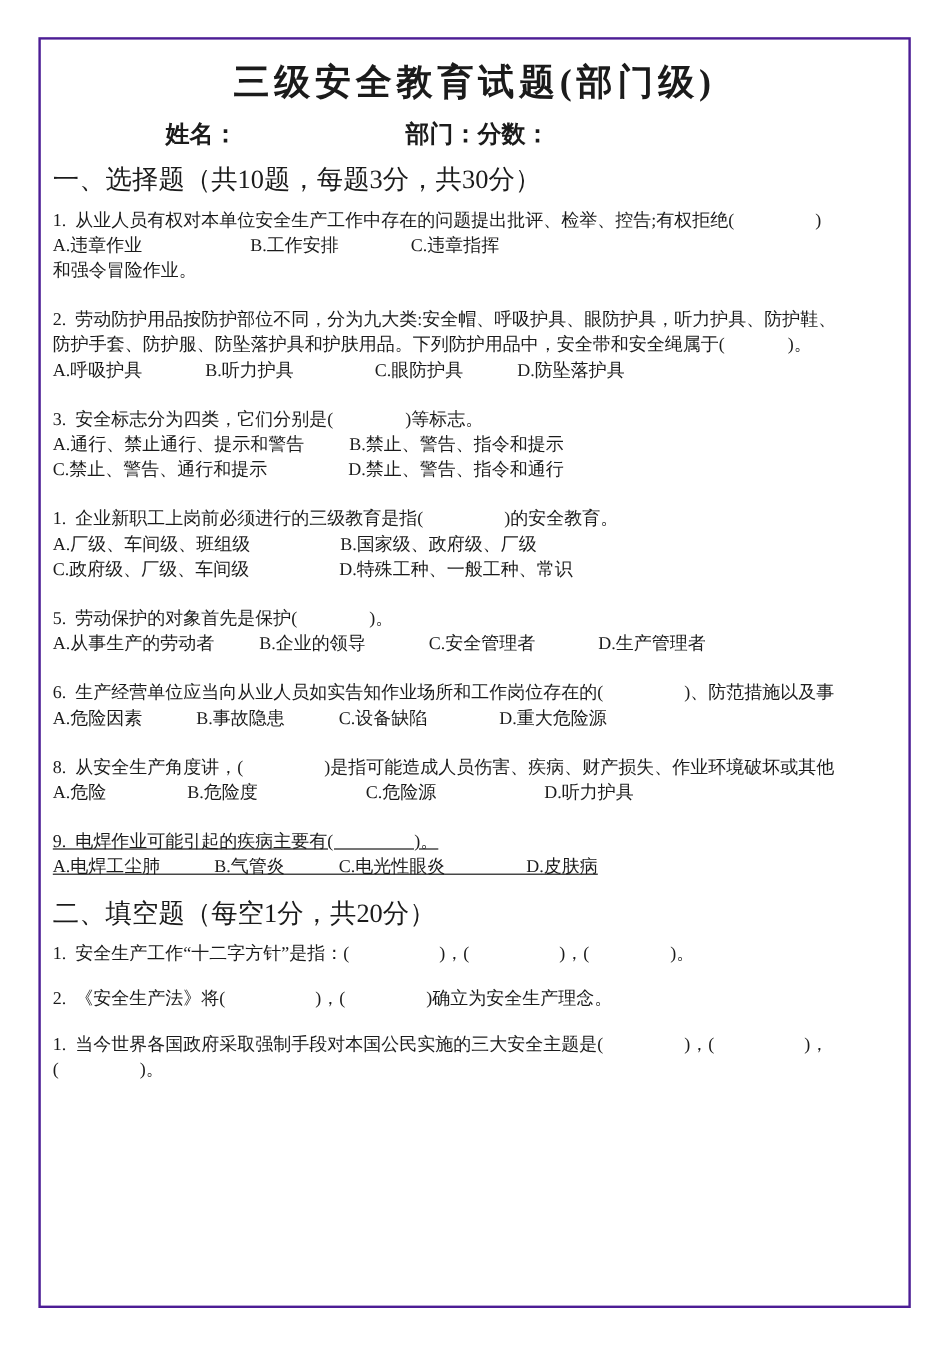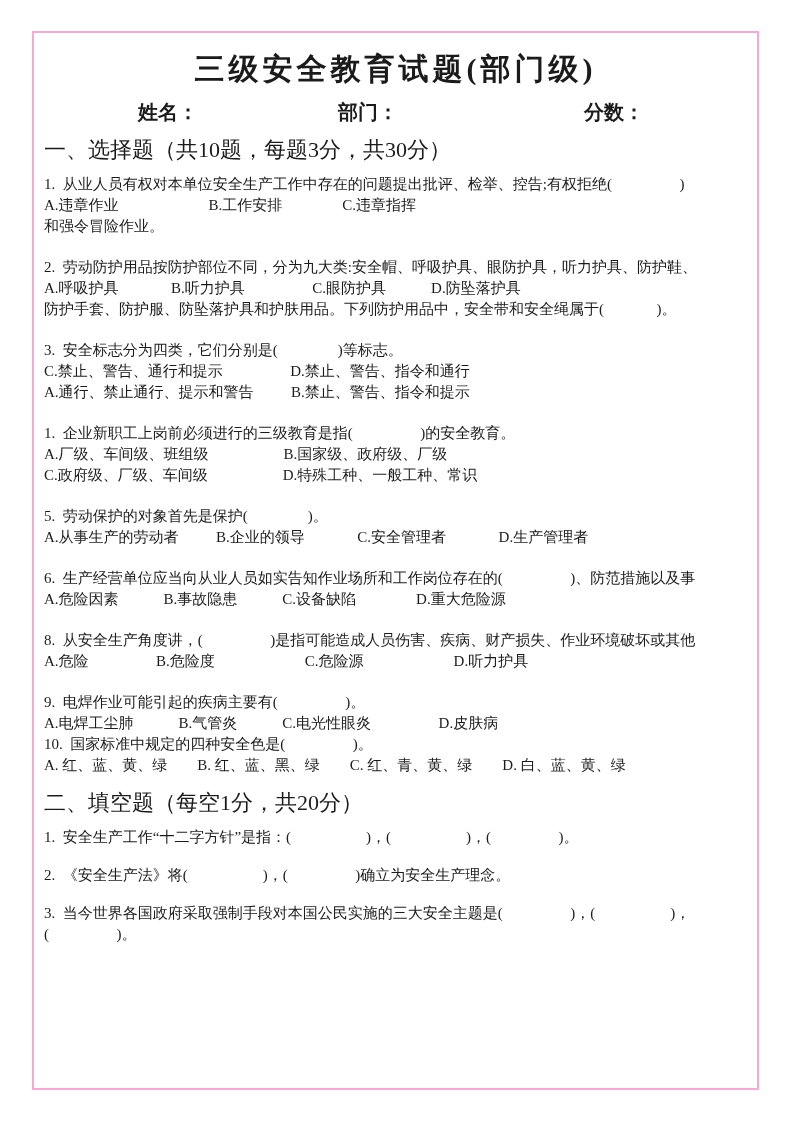--- a/index.html
+++ b/index.html
@@ -7,21 +7,21 @@
     width: 793px; height: 1122px;
     background: #ffffff;
     position: relative;
     font-family: "Liberation Serif", "DejaVu Serif", serif;
     color: #1b1b1b;
   }
   .frame {
     position: absolute;
     left: 32px; top: 31px;
     width: 727px; height: 1059px;
-    border: 2px solid #f9a8d4;
+    border: 2px solid #4c1d95;
     box-sizing: border-box;
     padding: 14px 10px 0 10px;
     overflow: hidden;
   }
   .title {
     margin: 4px 0 12px 0;
     text-align: center;
     font-size: 30px;
     line-height: 36px;
     font-weight: 700;
@@ -31,31 +31,31 @@
   .fields {
     display: flex;
     align-items: flex-end;
     font-size: 20px;
     line-height: 26px;
     font-weight: 700;
     margin: 0 0 2px 0;
   }
   .f1 { margin-left: 94px; }
   .f2 { margin-left: 140px; }
-  .f3 { margin-left: 186px; }
+  .f3 { }
   .sec-heading {
     font-size: 22px;
     line-height: 30px;
     font-weight: 400;
     margin: 10px 0 9px 0;
     white-space: pre;
   }
   .section-fill .sec-heading { margin-top: 12px; }
   .q { margin: 0 0 20px 0; }
-  .q.tight { margin-bottom: 0; }
+  .q.tight { margin-bottom: 0; text-decoration: underline; }
   .section-fill .q { margin-bottom: 17px; }
   .section .q:last-child { margin-bottom: 0; }
   .line {
     font-size: 15px;
     line-height: 21px;
     white-space: pre-wrap;
   }
 </style>
 </head>
 <body>
@@ -71,27 +71,27 @@
     <div id="sections">
         <section class="section section-choice">
           <h2 class="sec-heading">一、选择题（共10题，每题3分，共30分）</h2>
           <div class="q">
             <div class="line">1.  从业人员有权对本单位安全生产工作中存在的问题提出批评、检举、控告;有权拒绝(                  )</div>
             <div class="line">A.违章作业                        B.工作安排                C.违章指挥</div>
             <div class="line">和强令冒险作业。</div>
           </div>
           <div class="q">
             <div class="line">2.  劳动防护用品按防护部位不同，分为九大类:安全帽、呼吸护具、眼防护具，听力护具、防护鞋、</div>
+            <div class="line">防护手套、防护服、防坠落护具和护肤用品。下列防护用品中，安全带和安全绳属于(              )。</div>
             <div class="line">A.呼吸护具              B.听力护具                  C.眼防护具            D.防坠落护具</div>
-            <div class="line">防护手套、防护服、防坠落护具和护肤用品。下列防护用品中，安全带和安全绳属于(              )。</div>
           </div>
           <div class="q">
             <div class="line">3.  安全标志分为四类，它们分别是(                )等标志。</div>
+            <div class="line">A.通行、禁止通行、提示和警告          B.禁止、警告、指令和提示</div>
             <div class="line">C.禁止、警告、通行和提示                  D.禁止、警告、指令和通行</div>
-            <div class="line">A.通行、禁止通行、提示和警告          B.禁止、警告、指令和提示</div>
           </div>
           <div class="q">
             <div class="line">1.  企业新职工上岗前必须进行的三级教育是指(                  )的安全教育。</div>
             <div class="line">A.厂级、车间级、班组级                    B.国家级、政府级、厂级</div>
             <div class="line">C.政府级、厂级、车间级                    D.特殊工种、一般工种、常识</div>
           </div>
           <div class="q">
             <div class="line">5.  劳动保护的对象首先是保护(                )。</div>
             <div class="line">A.从事生产的劳动者          B.企业的领导              C.安全管理者              D.生产管理者</div>
           </div>
@@ -100,33 +100,29 @@
             <div class="line">A.危险因素            B.事故隐患            C.设备缺陷                D.重大危险源</div>
           </div>
           <div class="q">
             <div class="line">8.  从安全生产角度讲，(                  )是指可能造成人员伤害、疾病、财产损失、作业环境破坏或其他</div>
             <div class="line">A.危险                  B.危险度                        C.危险源                        D.听力护具</div>
           </div>
           <div class="q tight">
             <div class="line">9.  电焊作业可能引起的疾病主要有(                  )。</div>
             <div class="line">A.电焊工尘肺            B.气管炎            C.电光性眼炎                  D.皮肤病</div>
           </div>
-          <div class="q">
-            <div class="line">10.  国家标准中规定的四种安全色是(                  )。</div>
-            <div class="line">A. 红、蓝、黄、绿        B. 红、蓝、黑、绿        C. 红、青、黄、绿        D. 白、蓝、黄、绿</div>
-          </div>
         </section>
         <section class="section section-fill">
           <h2 class="sec-heading">二、填空题（每空1分，共20分）</h2>
           <div class="q">
             <div class="line">1.  安全生产工作“十二字方针”是指：(                    )，(                    )，(                  )。</div>
           </div>
           <div class="q">
             <div class="line">2.  《安全生产法》将(                    )，(                  )确立为安全生产理念。</div>
           </div>
           <div class="q">
-            <div class="line">3.  当今世界各国政府采取强制手段对本国公民实施的三大安全主题是(                  )，(                    )，</div>
+            <div class="line">1.  当今世界各国政府采取强制手段对本国公民实施的三大安全主题是(                  )，(                    )，</div>
             <div class="line">(                  )。</div>
           </div>
         </section>
       </div>
   </div>
 </div>
 
 </body></html>

